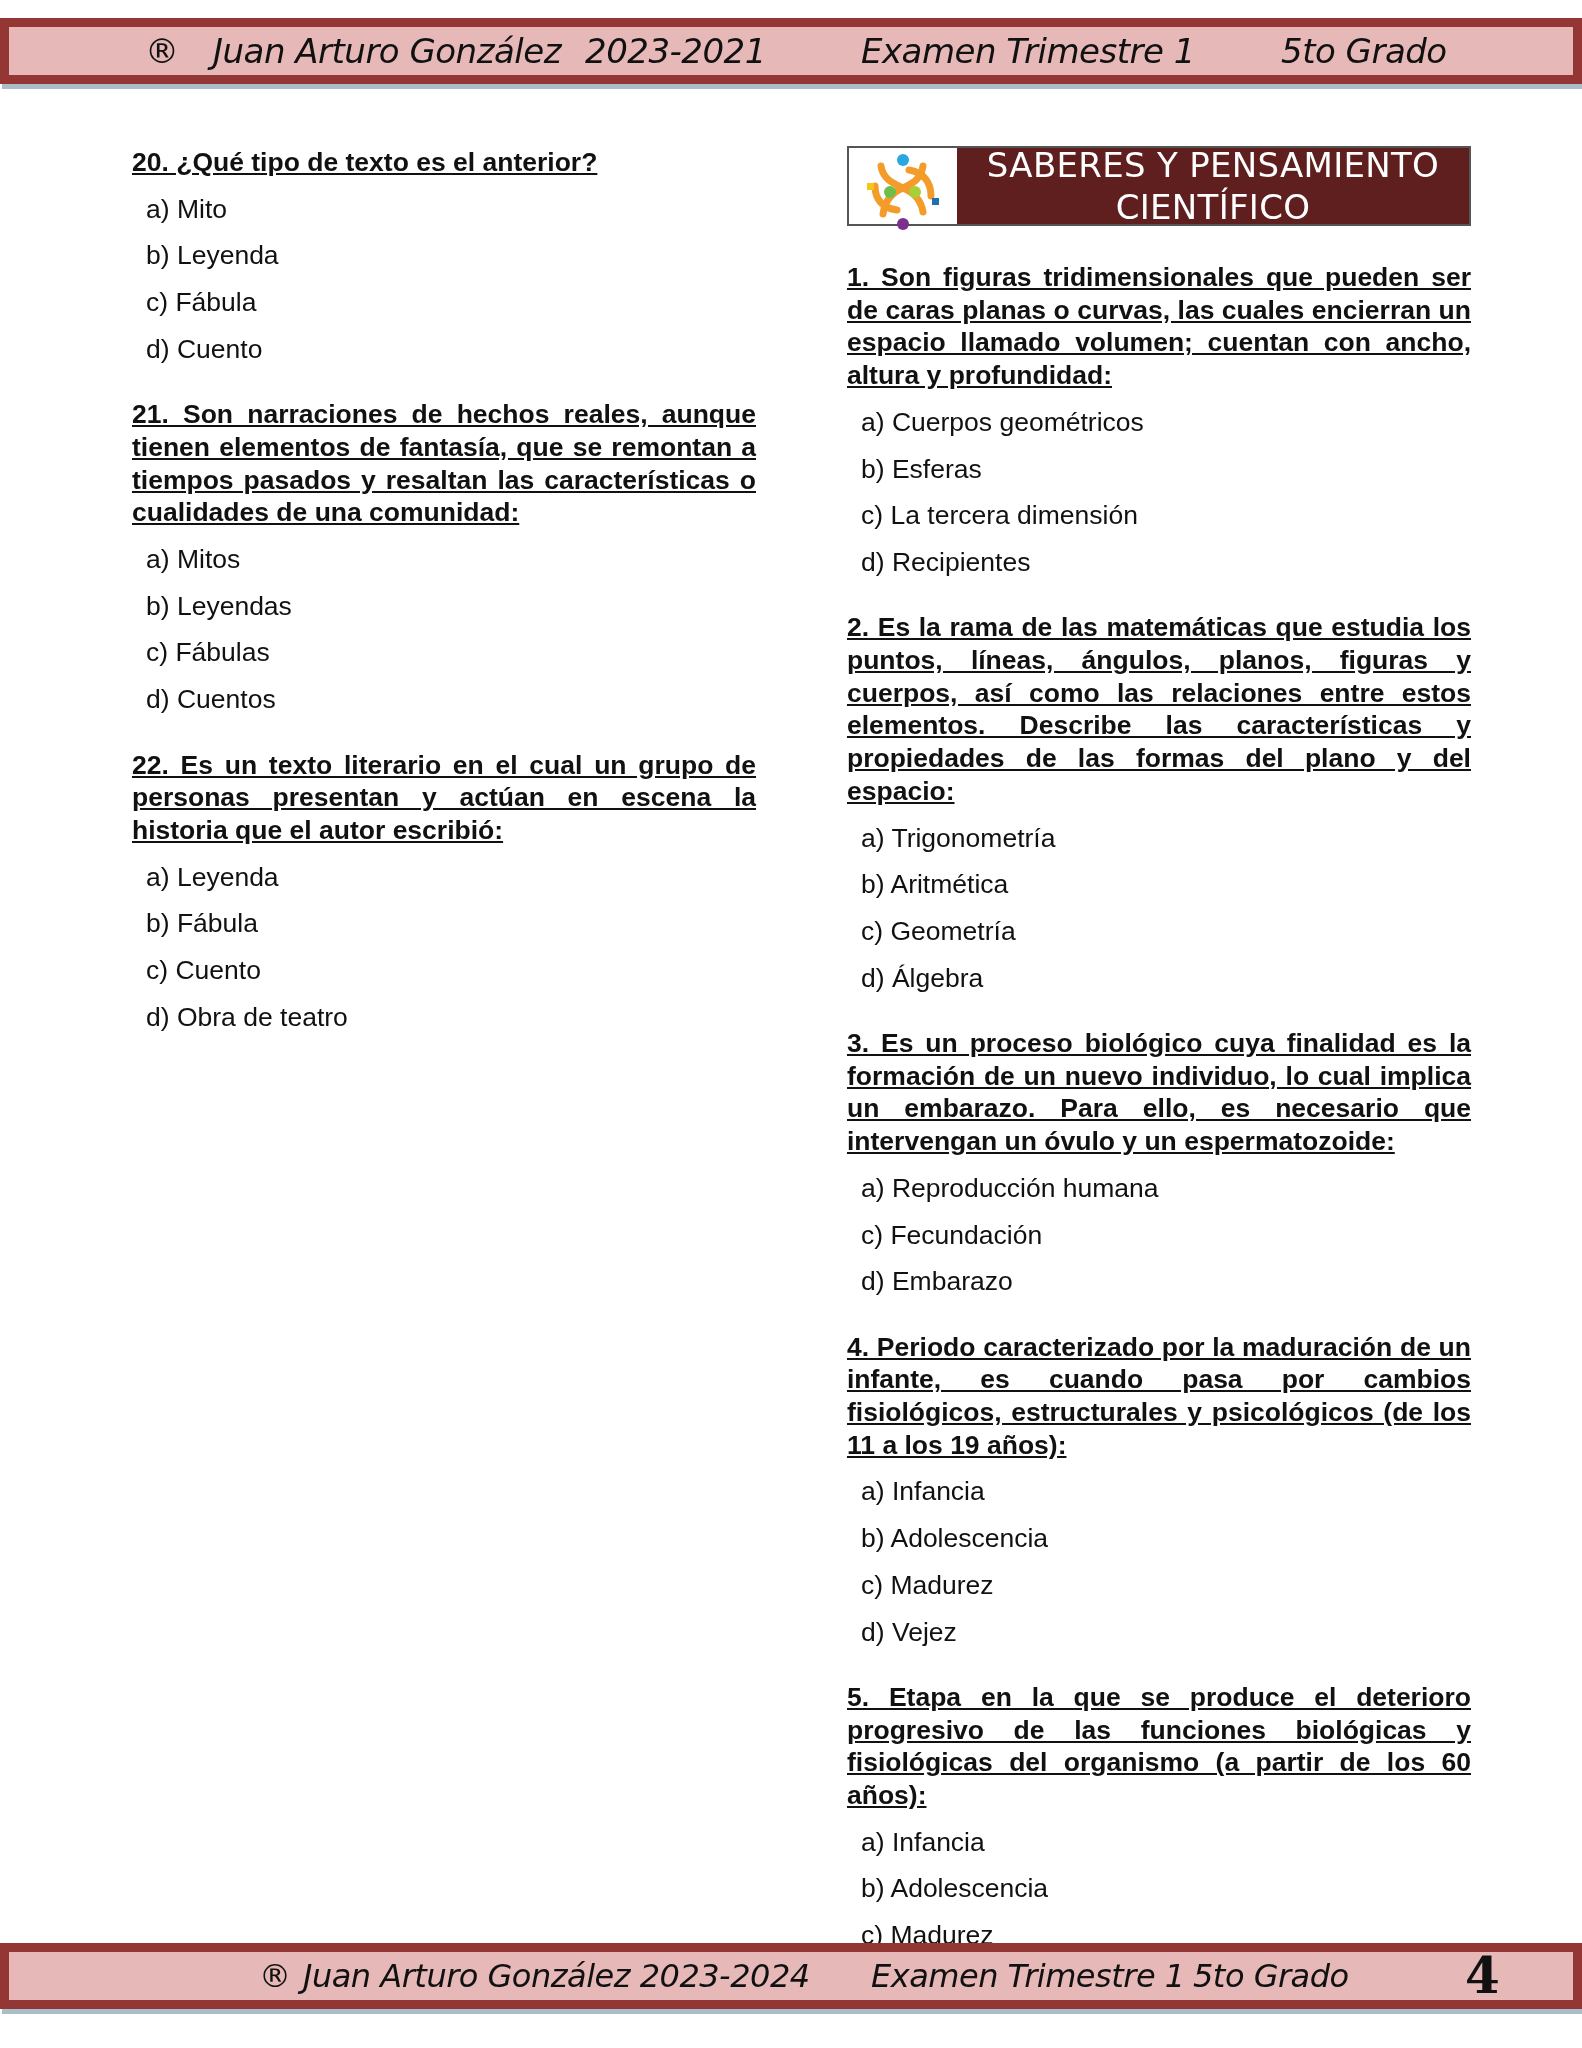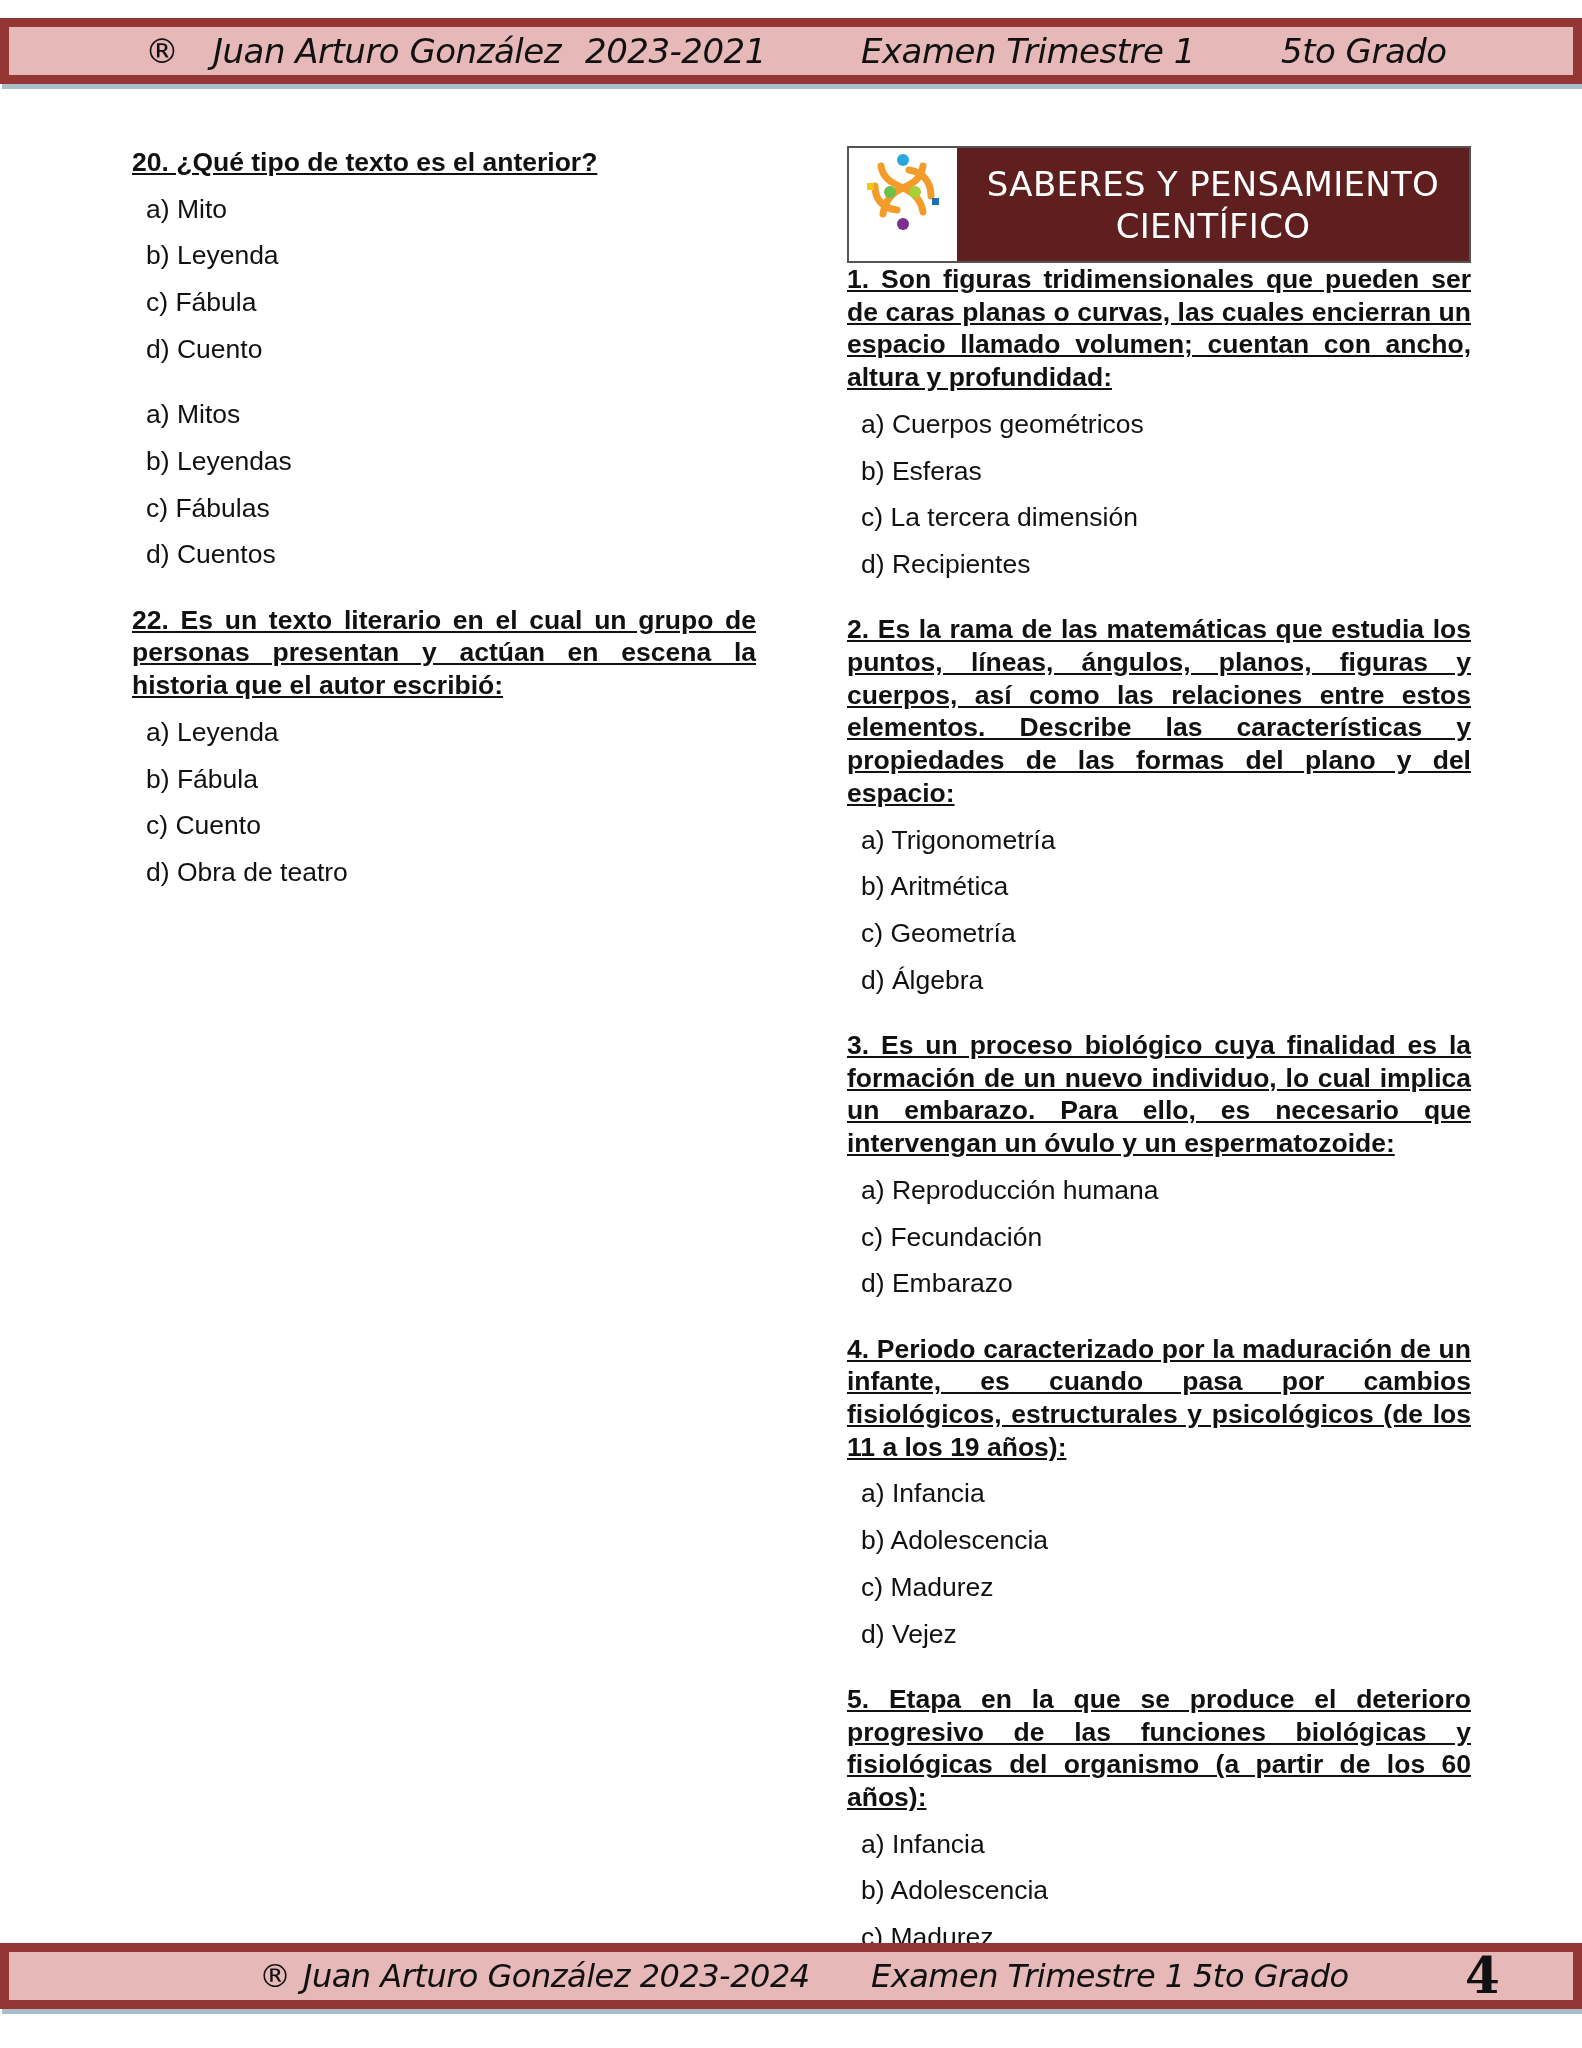--- a/index.html
+++ b/index.html
@@ -26,23 +26,23 @@
     font-family: "DejaVu Serif", serif; font-style: normal !important; font-weight: bold;
     font-size: 50px !important; top: -6px !important;
   }
   .col { position: absolute; top: 146px; width: 624px; }
   #left { left: 132px; }
   #right { left: 847px; }
   .q { font-size: 26.5px; line-height: 32.7px; margin-bottom: 32.7px; }
   .q-text { font-weight: bold; text-align: justify; margin: 0; text-decoration: underline; }
   .opt { margin: 14px; font-weight: normal; }
   .banner {
-    position: relative; width: 624px; height: 117px;
+    position: relative; width: 624px; height: 80px;
     box-sizing: border-box; border: 2px solid #555; background: #fff;
-    display: flex; 
+    display: flex; margin-bottom: 35px;
   }
   .logo { width: 108px; height: 88px; display: flex; align-items: center; justify-content: center; }
   .banner-title {
     flex: 1; background: #5e1f1e; color: #fff;
     font-family: "DejaVu Sans", sans-serif; font-size: 34px; line-height: 42px;
     text-align: center; display: flex; flex-direction: column; justify-content: center;
     letter-spacing: 0.3px;
   }
 </style>
 </head>
@@ -58,20 +58,21 @@
 
 <div id="left" class="col">
   <div class="q">
     <p class="q-text">20. ¿Qué tipo de texto es el anterior?</p>
     <p class="opt">a) Mito</p>
     <p class="opt">b) Leyenda</p>
     <p class="opt">c) Fábula</p>
     <p class="opt">d) Cuento</p>
   </div>
   <div class="q">
+    <p class="q-text">21. Son narraciones de hechos reales, aunque tienen elementos de fantasía, que se remontan a tiempos pasados y resaltan las características o cualidades de una comunidad:</p>
     <p class="opt">a) Mitos</p>
     <p class="opt">b) Leyendas</p>
     <p class="opt">c) Fábulas</p>
     <p class="opt">d) Cuentos</p>
   </div>
   <div class="q">
     <p class="q-text">22. Es un texto literario en el cual un grupo de personas presentan y actúan en escena la historia que el autor escribió:</p>
     <p class="opt">a) Leyenda</p>
     <p class="opt">b) Fábula</p>
     <p class="opt">c) Cuento</p>

